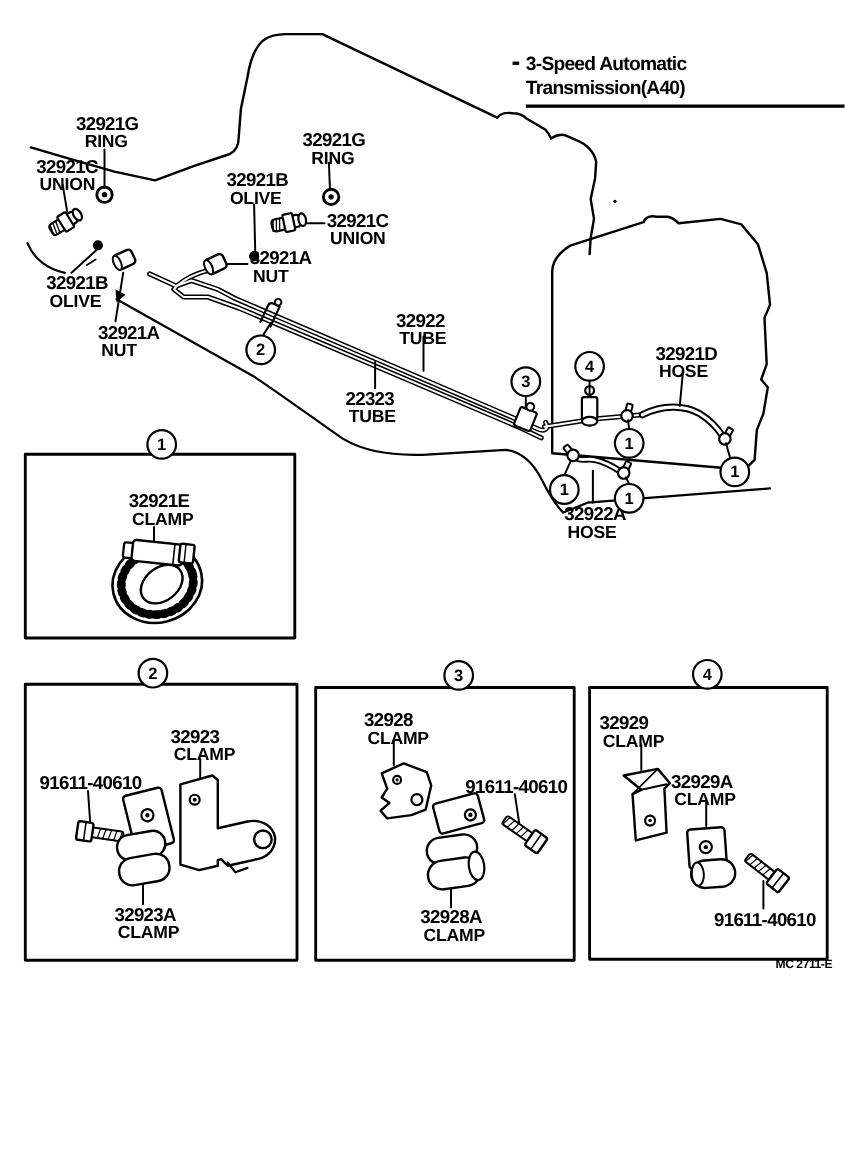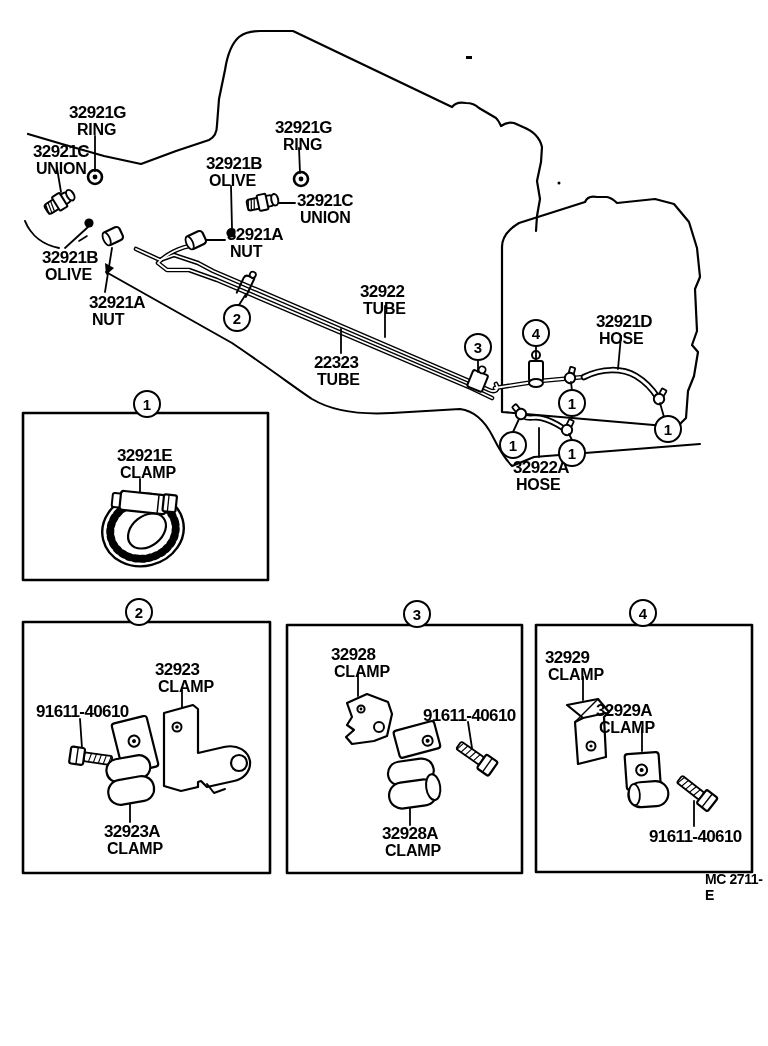--- a/index.html
+++ b/index.html
@@ -9,21 +9,21 @@
   .plabel{position:absolute;z-index:2;line-height:1;white-space:nowrap;font-weight:bold;}
   .pnum{font-size:17px;letter-spacing:-0.6px;}
   .pname{font-size:16px;letter-spacing:-0.2px;margin-top:1px;padding-left:3px;}
   .callout{position:absolute;z-index:3;width:24px;height:24px;border:2.2px solid #000;
            border-radius:50%;background:#fff;display:flex;align-items:center;justify-content:center;
            font-weight:bold;font-size:15px;}
   .title{position:absolute;left:478px;top:48px;width:290px;z-index:2;
          font-weight:bold;font-size:17.5px;letter-spacing:-0.7px;
          border-bottom:3px solid #000;padding-bottom:5px;}
   .titletick{position:absolute;left:466px;top:56px;width:6px;height:3px;background:#000;z-index:2;}
-  .doccode{position:absolute;left:705px;top:871px;z-index:2;font-weight:bold;font-size:14px;letter-spacing:-0.4px;}
+  .doccode{position:absolute;left:705px;top:871px;z-index:2;font-weight:bold;font-size:11px;letter-spacing:-0.4px;}
 </style>
 </head>
 <body>
 
 <div id="stage">
 
 <svg id="linework" width="768" height="1046" viewBox="0 0 768 1046" fill="none" stroke="#000" stroke-linecap="round" stroke-linejoin="round">
   <defs>
     <g id="ringGlyph">
           <circle r="7" stroke-width="2.6" fill="#fff"></circle>
@@ -213,20 +213,21 @@
       <circle cx="642" cy="770" r="5.5" stroke-width="2" fill="#fff"></circle>
       <circle cx="642" cy="770" r="2" fill="#000" stroke="none"></circle>
       <rect x="627" y="782" width="40" height="25" rx="12.5" stroke-width="2.2" fill="#fff"></rect>
       <ellipse cx="633" cy="794" rx="5.5" ry="10.5" stroke-width="1.8" fill="#fff"></ellipse>
     </g>
     <use href="#boltGlyph" transform="translate(700,795) rotate(38)"></use>
   </g>
 </svg>
 
 <div class="titletick"></div>
+<div class="title">3-Speed Automatic Transmission(A40)</div>
 
 <div class="plabel" style="left:69px;top:104px">
       <div class="pnum">32921G</div>
       <div class="pname" style="padding-left:8px">RING</div>
     </div>
 <div class="plabel" style="left:33px;top:143px">
       <div class="pnum">32921C</div>
       <div class="pname">UNION</div>
     </div>
 <div class="plabel" style="left:206px;top:155px">
@@ -292,21 +293,21 @@
       <div class="pnum">91611-40610</div>
     </div>
 <div class="plabel" style="left:382px;top:825px">
       <div class="pnum">32928A</div>
       <div class="pname">CLAMP</div>
     </div>
 <div class="plabel" style="left:545px;top:649px">
       <div class="pnum">32929</div>
       <div class="pname">CLAMP</div>
     </div>
-<div class="plabel" style="left:596px;top:702px">
+<div class="plabel" style="left:610px;top:702px">
       <div class="pnum">32929A</div>
       <div class="pname">CLAMP</div>
     </div>
 <div class="plabel" style="left:649px;top:828px">
       <div class="pnum">91611-40610</div>
     </div>
 
 <div class="callout" style="left:223px;top:304px">2</div>
 <div class="callout" style="left:464px;top:333px">3</div>
 <div class="callout" style="left:522px;top:319px">4</div>

